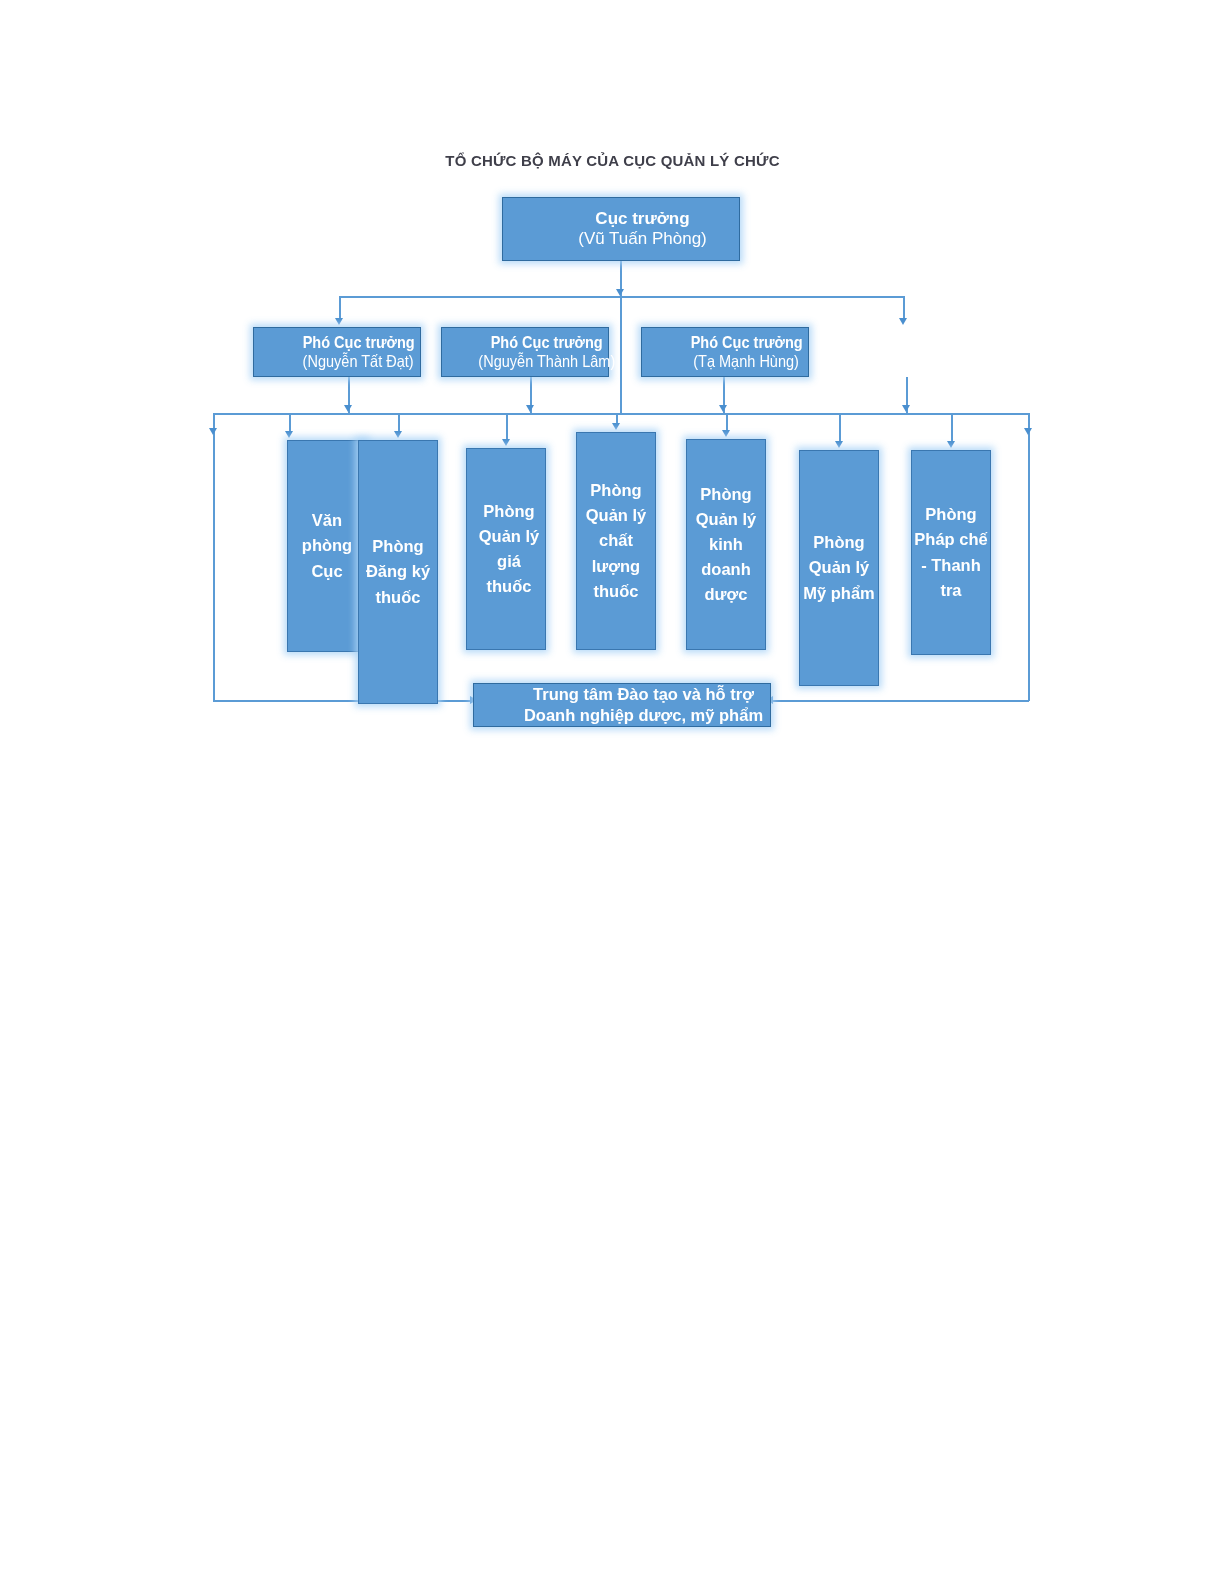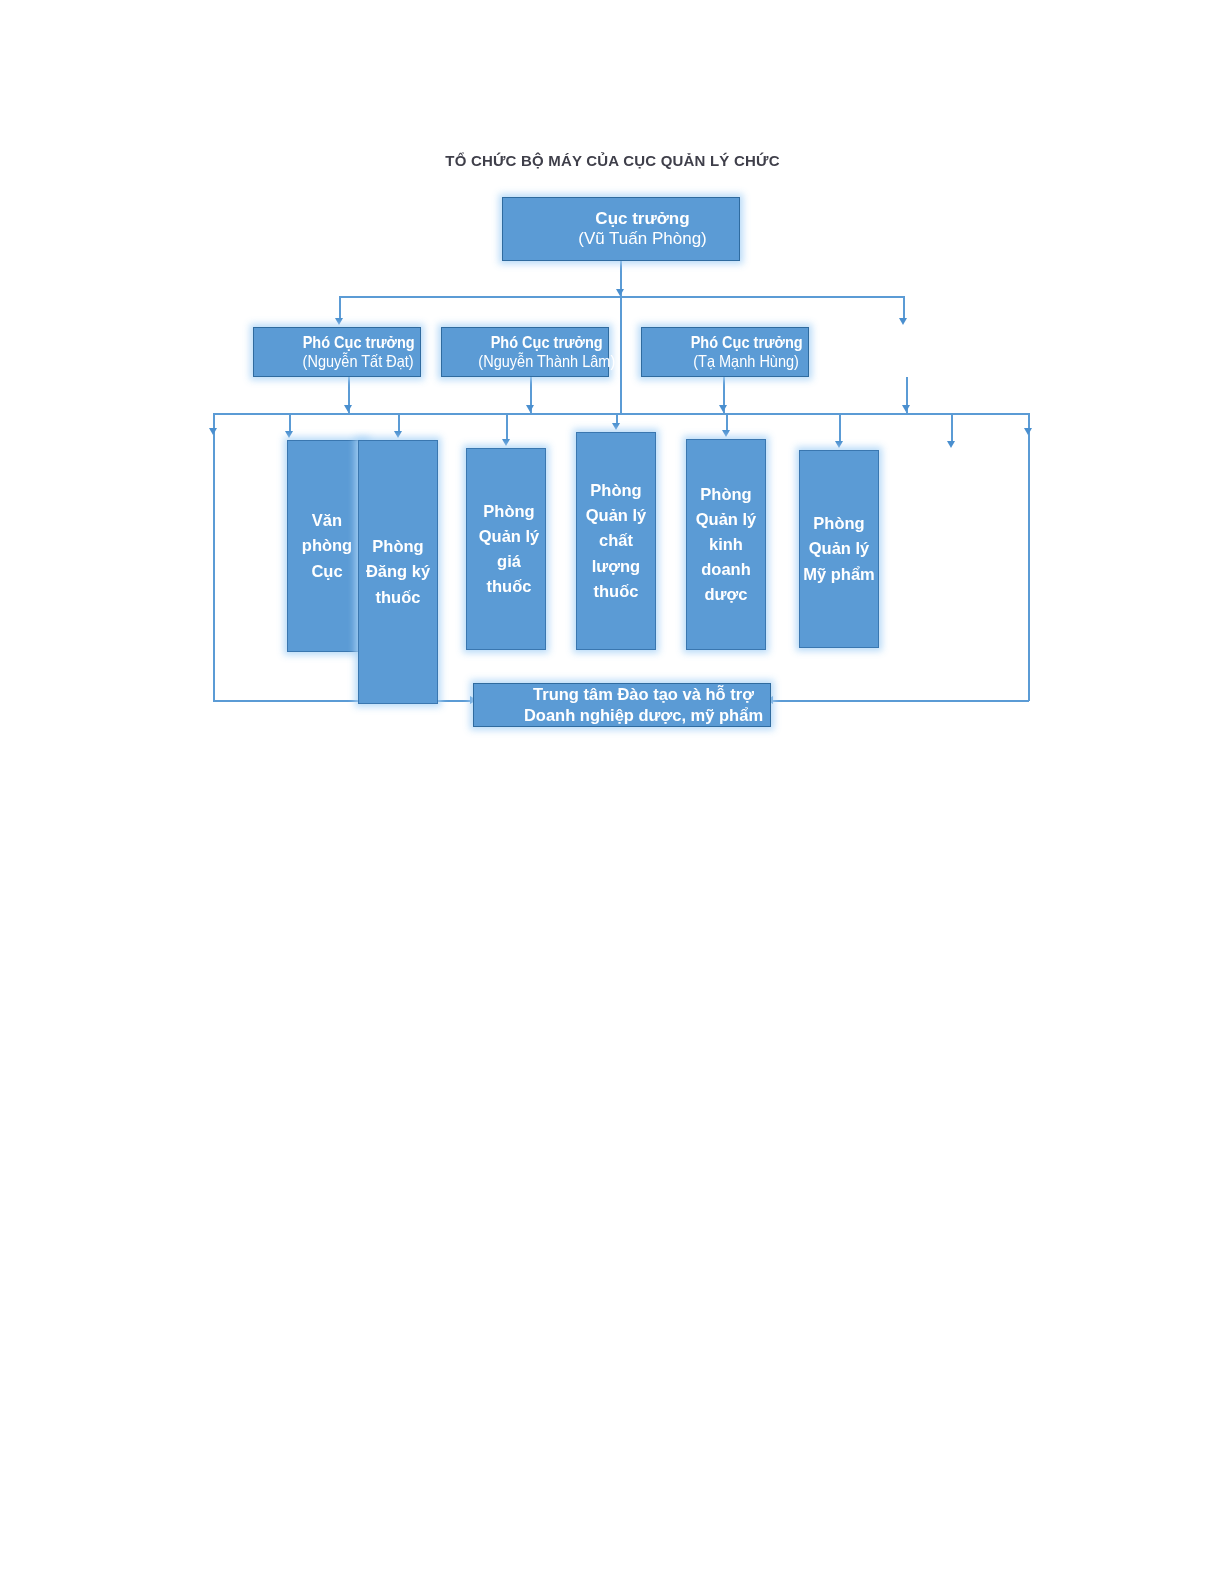--- a/index.html
+++ b/index.html
@@ -103,21 +103,21 @@
     font-weight: bold;
     line-height: 1.52;
     border-color: #3a77b0;
     padding: 0 2px;
   }
   .dept-0 { left: 249px; top: 440px; height: 212px; margin-left: 38px; }
   .dept-1 { left: 358px; top: 440px; height: 264px; }
   .dept-2 { left: 466px; top: 448px; height: 202px; padding-left: 8px; }
   .dept-3 { left: 576px; top: 432px; height: 218px; }
   .dept-4 { left: 686px; top: 439px; height: 211px; }
-  .dept-5 { left: 799px; top: 450px; height: 198px; }
+  .dept-5 { left: 799px; top: 450px; height: 236px; }
   .dept-6 { left: 911px; top: 450px; height: 205px; }
 
   
   .node-center {
     left: 473px;
     top: 683px;
     width: 298px;
     height: 44px;
     font-size: 16.5px;
     font-weight: bold;
@@ -258,19 +258,22 @@
     </div>
   <div class="node node-dept dept-3">
       <span>Phòng Quản lý chất lượng thuốc</span>
     </div>
   <div class="node node-dept dept-4">
       <span>Phòng Quản lý kinh doanh dược</span>
     </div>
   <div class="node node-dept dept-5">
       <span>Phòng Quản lý Mỹ phẩm</span>
     </div>
+  <div class="node node-dept dept-6">
+      <span>Phòng Pháp chế - Thanh tra</span>
+    </div>
 
   <div class="node node-center">
     <span class="l1">Trung tâm Đào tạo và hỗ trợ</span>
     <span class="l2">Doanh nghiệp dược, mỹ phẩm</span>
   </div>
 
 </div>
 
 </body></html>

